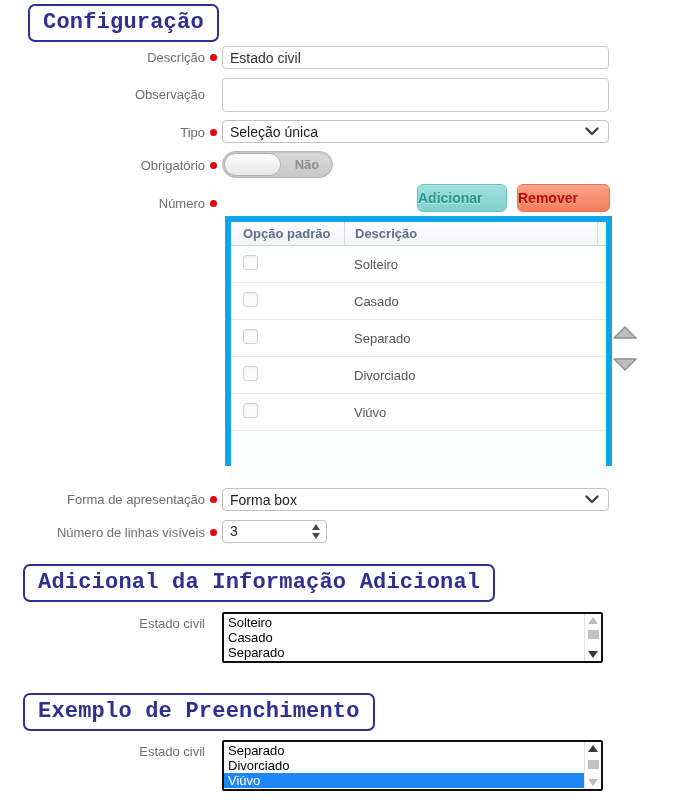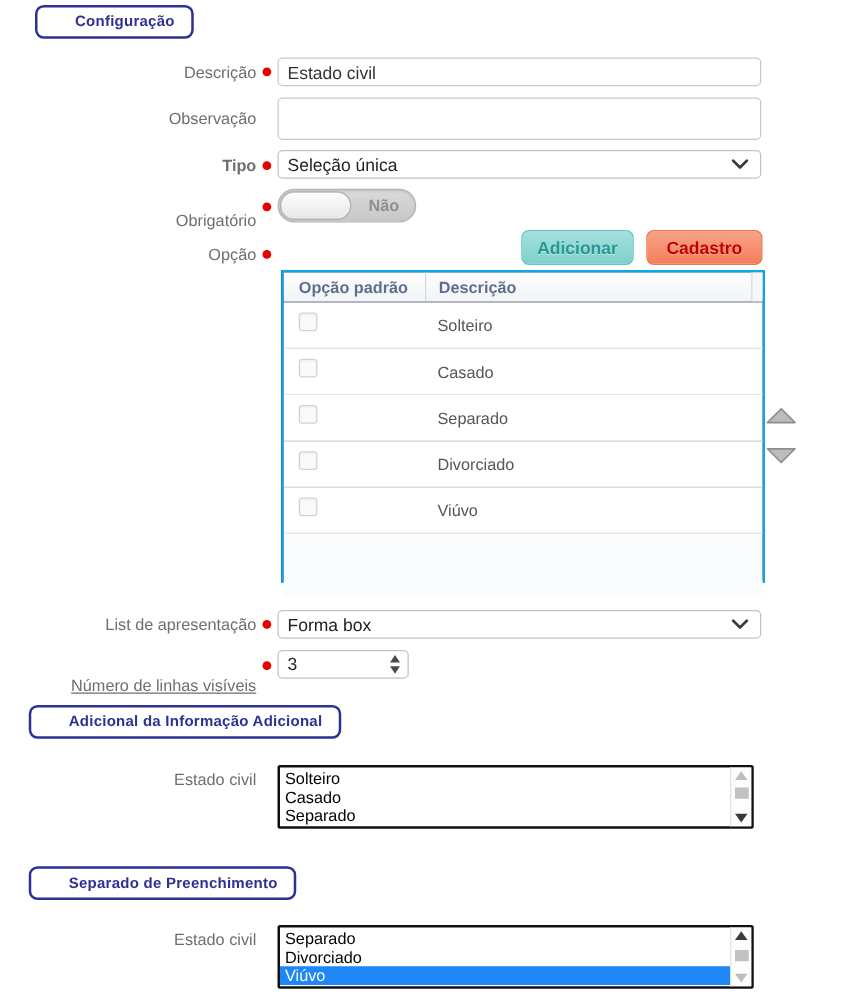--- a/index.html
+++ b/index.html
@@ -13,24 +13,25 @@
 
   
   .section-title {
     position:absolute;
     display:inline-block;
     border:2px solid #2e3192;
     border-radius:7px;
     color:#2e3192;
     background:#fff;
     font-weight:bold;
-    font-size:12px;
-    padding:4px 13px 5px 30px;
+    font-size:22px;
+    padding:4px 13px 5px 13px;
     letter-spacing:0.2px;
     white-space:nowrap;
+    font-family:Liberation Mono, monospace;
   }
 
   
   .field-label {
     position:absolute; left:0; width:205px;
     text-align:right; font-size:13px; color:#6e6e6e;
     white-space:nowrap;
   }
   .req-dot {
     position:absolute; left:210px; width:7px; height:7px;
@@ -69,40 +70,40 @@
   }
   .toggle-text {
     position:absolute; left:58px; top:0; width:52px; height:25px;
     line-height:25px; text-align:center;
     font-size:13px; font-weight:bold; color:#8f8f8f;
   }
 
   
   .btn {
     position:absolute; height:28px; border-radius:6px;
-    font-size:14px; font-weight:bold; text-align:center; line-height:26px;
+    font-size:14px; font-weight:bold; text-align:left; line-height:26px;
     cursor:pointer;
   }
   .btn-add {
     left:417px; top:184px; width:90px;
     background:linear-gradient(#a3e0dc,#7fd0cc);
     border:1px solid #66c4bf; color:#279793;
     text-shadow:0 1px 0 rgba(255,255,255,0.5);
   }
   .btn-remove {
     left:517px; top:184px; width:93px;
     background:linear-gradient(#f8a288,#f37f5b);
     border:1px solid #ea7250; color:#c30000;
     text-shadow:0 1px 0 rgba(255,255,255,0.35);
   }
 
   
   .opt-table {
     position:absolute; left:225px; top:216px; width:387px; height:250px;
-    border:2px solid #0ea5e9; background:#0f172a;
+    border:6px solid #0ea5e9; background:#7dd3fc;
   }
   .t-header {
     display:flex; height:24px; align-items:center;
     background:linear-gradient(#fdfdfd,#f3f4f6);
     border-bottom:1px solid #c9d6e2;
     font-size:13px; font-weight:bold; color:#5d6e8e;
   }
   .t-h-check { width:113px; padding-left:12px; }
   .t-h-desc { flex:1; padding-left:10px; border-left:1px solid #cfdae5; height:100%; line-height:23px; }
   .t-h-scroll { width:9px; height:100%; border-left:1px solid #cfdae5; background:#f6f8fa; }
@@ -175,42 +176,42 @@
 
 <div class="section-title" style="left:28px; top:4px;">Configuração</div>
 
 <div class="field-label" style="top:50px;">Descrição</div>
 <div class="req-dot" style="top:54px;"></div>
 <input class="text-input" style="top: 46px;" type="text" value="Estado civil">
 
 <div class="field-label" style="top:87px;padding-left:13px;">Observação</div>
 <div class="textarea-box" style="top:78px;"></div>
 
-<div class="field-label" style="top:125px;font-weight:bold;">Tipo</div>
+<div class="field-label" style="top:125px;">Tipo</div>
 <div class="req-dot" style="top:129px;"></div>
 <div class="select-box" style="top:120px;">
   <span>Seleção única</span>
   <span class="chevron">
     <svg width="14" height="9" viewBox="0 0 14 9">
         <polyline points="1.5,1.5 7,7 12.5,1.5" fill="none" stroke="#3a3a3a" stroke-width="2.2" stroke-linecap="round" stroke-linejoin="round"></polyline>
       </svg>
   </span>
 </div>
 
-<div class="field-label" style="top:169px;">Obrigatório</div>
+<div class="field-label" style="top:158px;">Obrigatório</div>
 <div class="req-dot" style="top:162px;"></div>
 <div class="toggle">
   <div class="toggle-knob"></div>
   <div class="toggle-text">Não</div>
 </div>
 
 <div class="btn btn-add">Adicionar</div>
-<div class="btn btn-remove">Cadastro</div>
-
-<div class="field-label" style="top:196px;">Opção</div>
+<div class="btn btn-remove">Remover</div>
+
+<div class="field-label" style="top:196px;">Número</div>
 <div class="req-dot" style="top:200px;"></div>
 
 <div class="opt-table">
   <div class="t-header">
     <div class="t-h-check">Opção padrão</div>
     <div class="t-h-desc">Descrição</div>
     <div class="t-h-scroll"></div>
   </div>
 
   <div class="t-row">
@@ -240,32 +241,32 @@
   <svg width="26" height="15" viewBox="0 0 26 15">
     <polygon points="13,2 24,13 2,13" fill="#bcbcbc" stroke="#8d8d8d" stroke-width="1.4" stroke-linejoin="round"></polygon>
   </svg>
 </div>
 <div class="order-arrow" style="top:357px;">
   <svg width="26" height="15" viewBox="0 0 26 15">
     <polygon points="2,2 24,2 13,13" fill="#bcbcbc" stroke="#8d8d8d" stroke-width="1.4" stroke-linejoin="round"></polygon>
   </svg>
 </div>
 
-<div class="field-label" style="top:492px;">List de apresentação</div>
+<div class="field-label" style="top:492px;">Forma de apresentação</div>
 <div class="req-dot" style="top:496px;"></div>
 <div class="select-box" style="top:488px;">
   <span>Forma box</span>
   <span class="chevron">
     <svg width="14" height="9" viewBox="0 0 14 9">
         <polyline points="1.5,1.5 7,7 12.5,1.5" fill="none" stroke="#3a3a3a" stroke-width="2.2" stroke-linecap="round" stroke-linejoin="round"></polyline>
       </svg>
   </span>
 </div>
 
-<div class="field-label" style="top:541px;text-decoration:underline;">Número de linhas visíveis</div>
+<div class="field-label" style="top:525px;">Número de linhas visíveis</div>
 <div class="req-dot" style="top:529px;"></div>
 <div class="spinner">
   <div class="spinner-value">3</div>
   <div class="spin-btns">
     <div class="tri-up-sm"></div>
     <div class="tri-down-sm"></div>
   </div>
 </div>
 
 <div class="section-title" style="left:23px; top:564px;">Adicional da Informação Adicional</div>
@@ -283,21 +284,21 @@
       </div>
     <div class="lb-track">
         <div class="lb-thumb" style="top:3px;"></div>
       </div>
     <div class="lb-btn">
         <div class="tri-down"></div>
       </div>
   </div>
 </div>
 
-<div class="section-title" style="left:23px; top:693px;">Separado de Preenchimento</div>
+<div class="section-title" style="left:23px; top:693px;">Exemplo de Preenchimento</div>
 
 <div class="field-label" style="top:744px;">Estado civil</div>
 <div class="listbox" style="top:740px;">
   <div class="lb-items">
     <div class="lb-item">Separado</div>
     <div class="lb-item">Divorciado</div>
     <div class="lb-item selected">Viúvo</div>
   </div>
   <div class="lb-scroll">
     <div class="lb-btn">

